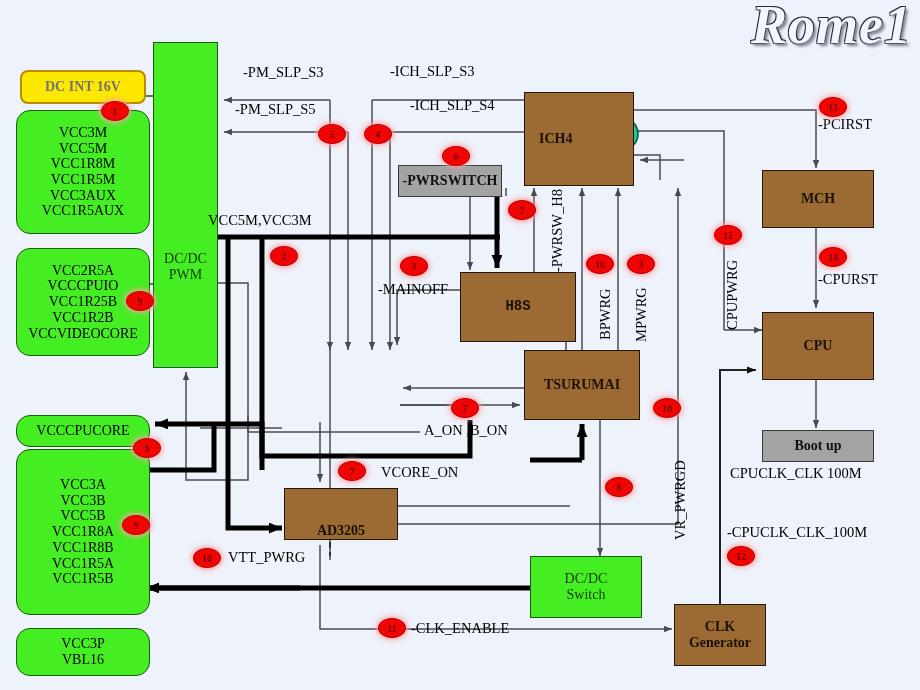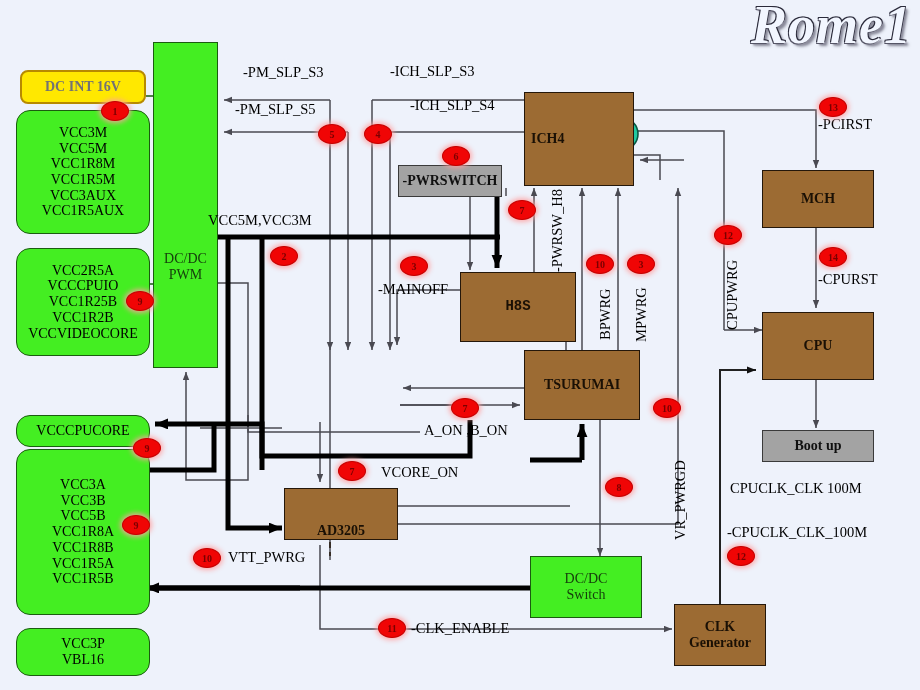--- a/index.html
+++ b/index.html
@@ -204,21 +204,21 @@
   </div>
 
   <div class="blk green-round" style="left:16px;top:628px;width:134px;height:48px;white-space:pre;">
     <span>VCC3P<br>VBL16</span>
   </div>
 
   <div class="blk grey" style="left:398px;top:165px;width:104px;height:32px;">
     <span>-PWRSWITCH</span>
   </div>
 
-  <div class="blk brown" style="left:524px;top:92px;width:110px;height:94px;align-items:center;justify-content:flex-start;padding-left:6px;">
+  <div class="blk brown" style="left:524px;top:92px;width:110px;height:94px;align-items:center;justify-content:flex-start;padding-left:14px;">
     <span>ICH4</span>
   </div>
 
   <div class="blk brown" style="left:762px;top:170px;width:112px;height:58px;">
     <span>MCH</span>
   </div>
 
   <div class="blk brown" style="left:762px;top:312px;width:112px;height:68px;">
     <span>CPU</span>
   </div>
@@ -260,21 +260,21 @@
   <div class="lbl vert" style="left:633px;top:342px;transform:rotate(-90deg);">MPWRG</div>
   <div class="lbl vert" style="left:724px;top:330px;transform:rotate(-90deg);">CPUPWRG</div>
   <div class="lbl vert" style="left:672px;top:540px;transform:rotate(-90deg);">VR_PWRGD</div>
 
   <div class="lbl" style="left:818px;top:116px;">-PCIRST</div>
   <div class="lbl" style="left:818px;top:271px;">-CPURST</div>
   <div class="lbl" style="left:424px;top:422px;">A_ON ,B_ON</div>
   <div class="lbl" style="left:381px;top:464px;">VCORE_ON</div>
   <div class="lbl" style="left:228px;top:549px;">VTT_PWRG</div>
   <div class="lbl" style="left:411px;top:620px;">-CLK_ENABLE</div>
-  <div class="lbl" style="left:730px;top:480px;">CPUCLK_CLK 100M</div>
+  <div class="lbl" style="left:730px;top:465px;">CPUCLK_CLK 100M</div>
   <div class="lbl" style="left:727px;top:524px;">-CPUCLK_CLK_100M</div>
 
   <div id="logo">Rome1</div>
 
   <div id="markers">
       <div class="mk" style="left: 101px; top: 101px;">1</div>
       <div class="mk" style="left: 270px; top: 246px;">2</div>
       <div class="mk" style="left: 400px; top: 256px;">3</div>
       <div class="mk" style="left: 627px; top: 254px;">3</div>
       <div class="mk" style="left: 364px; top: 124px;">4</div>

